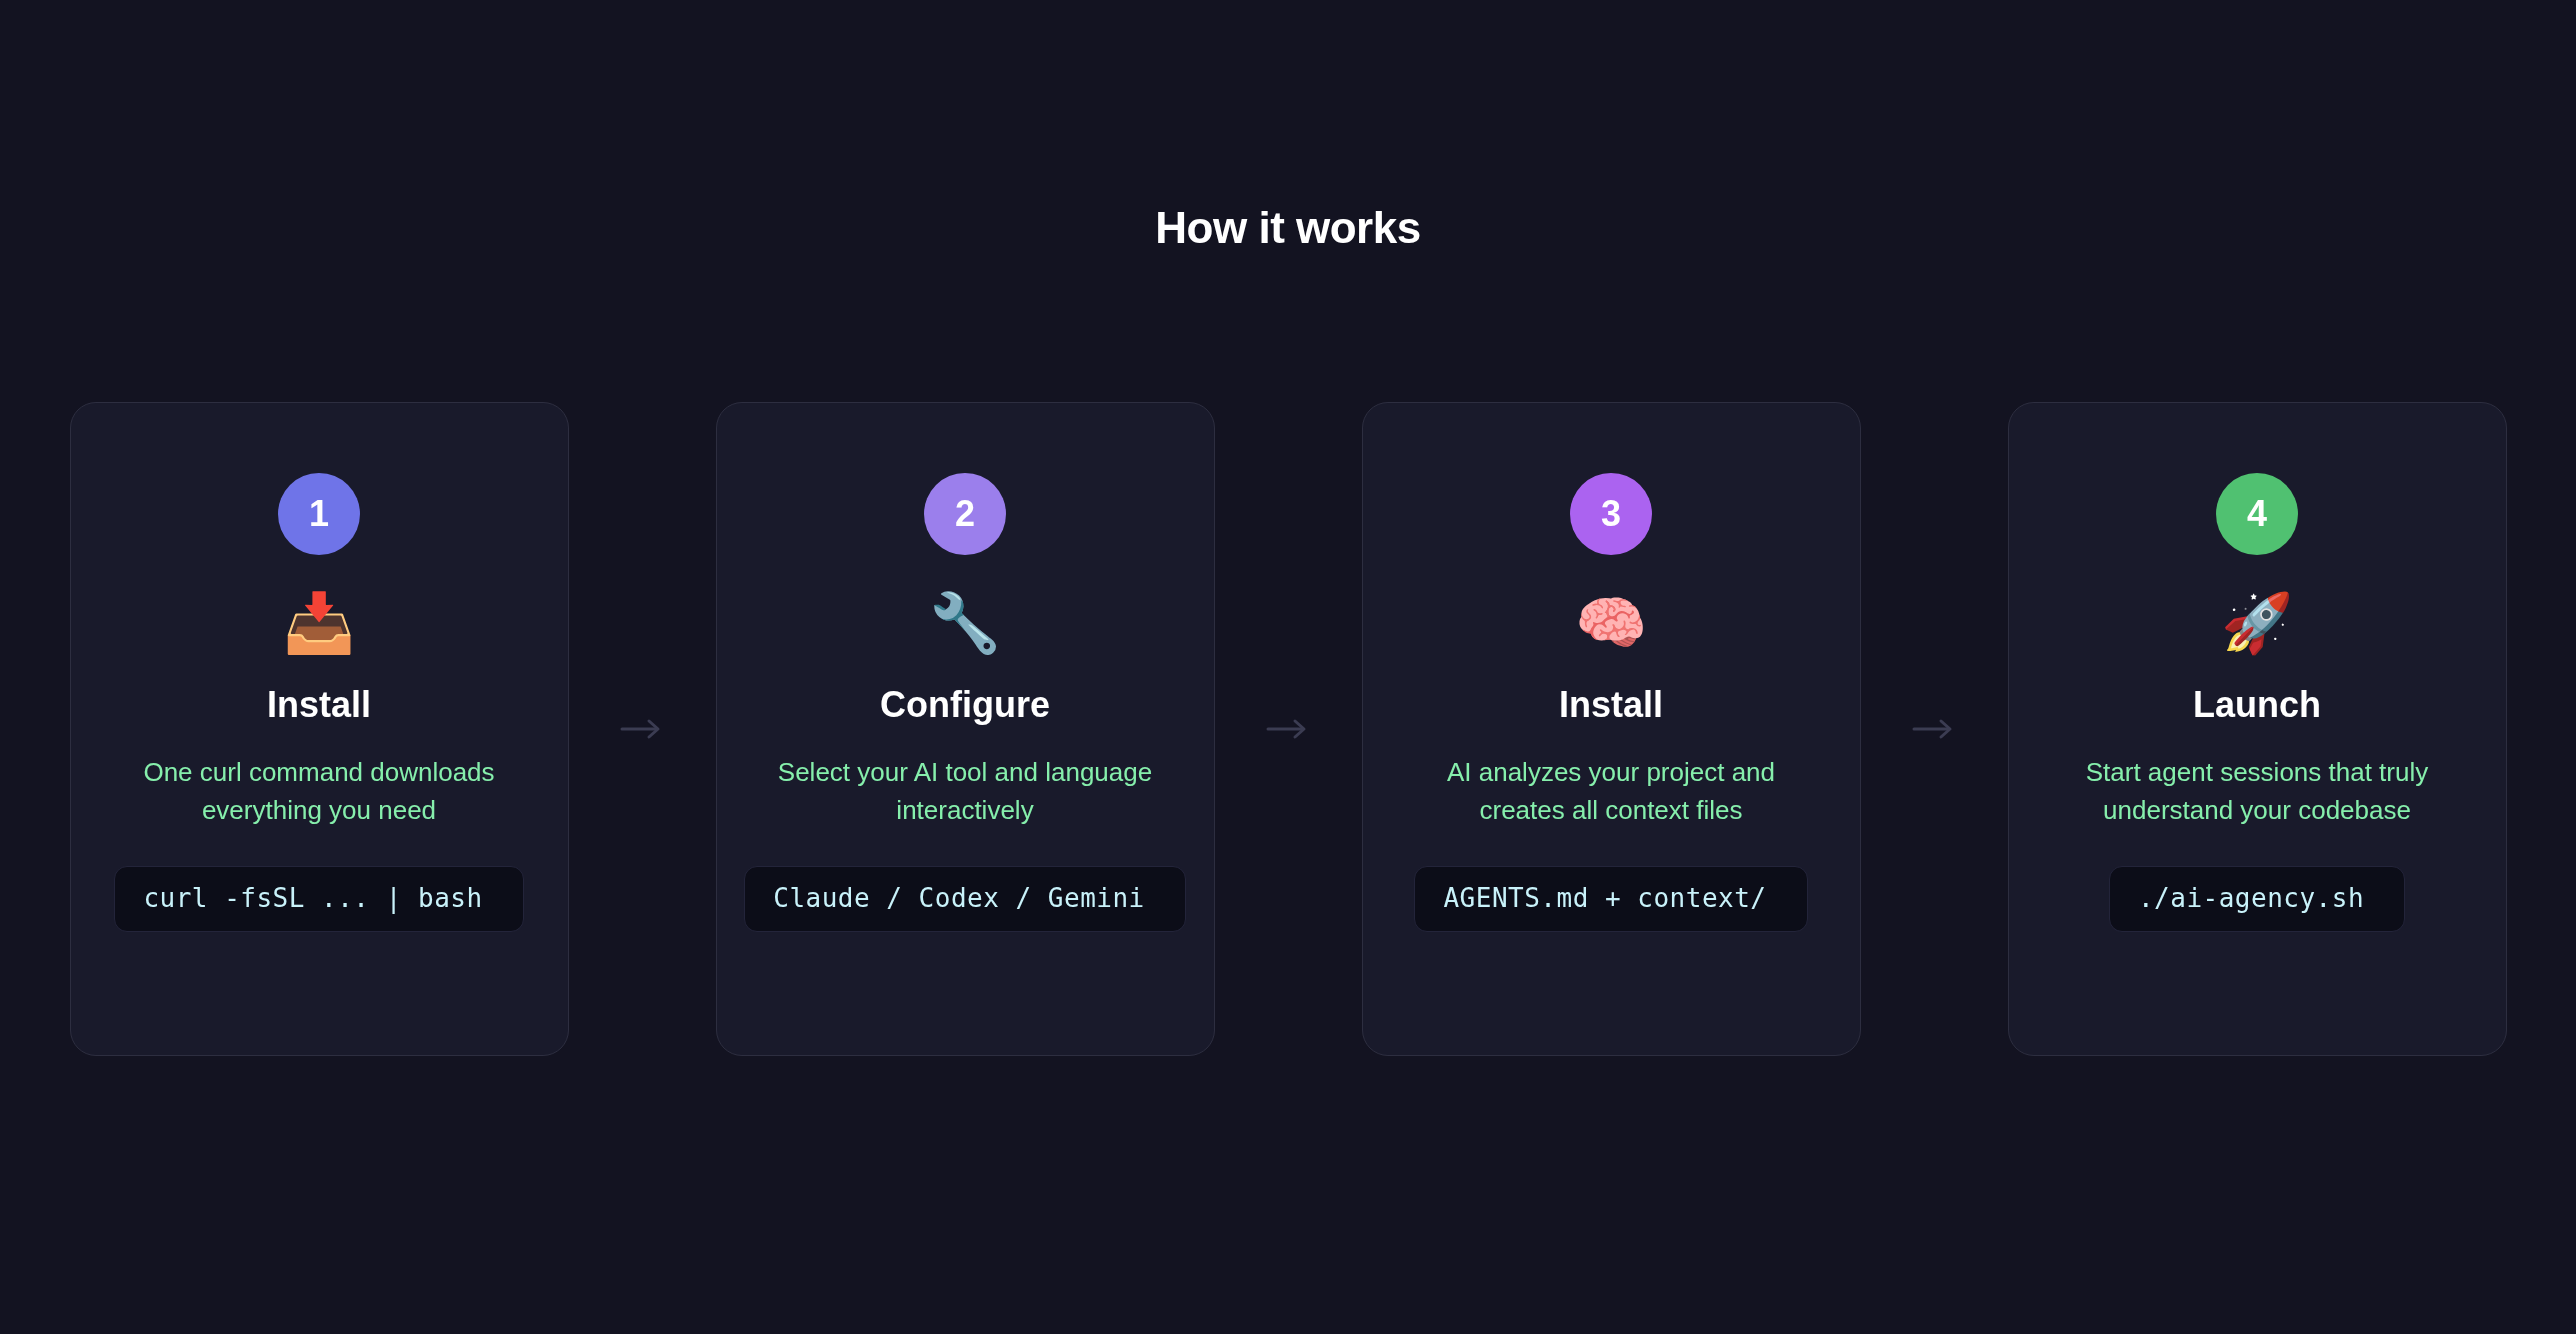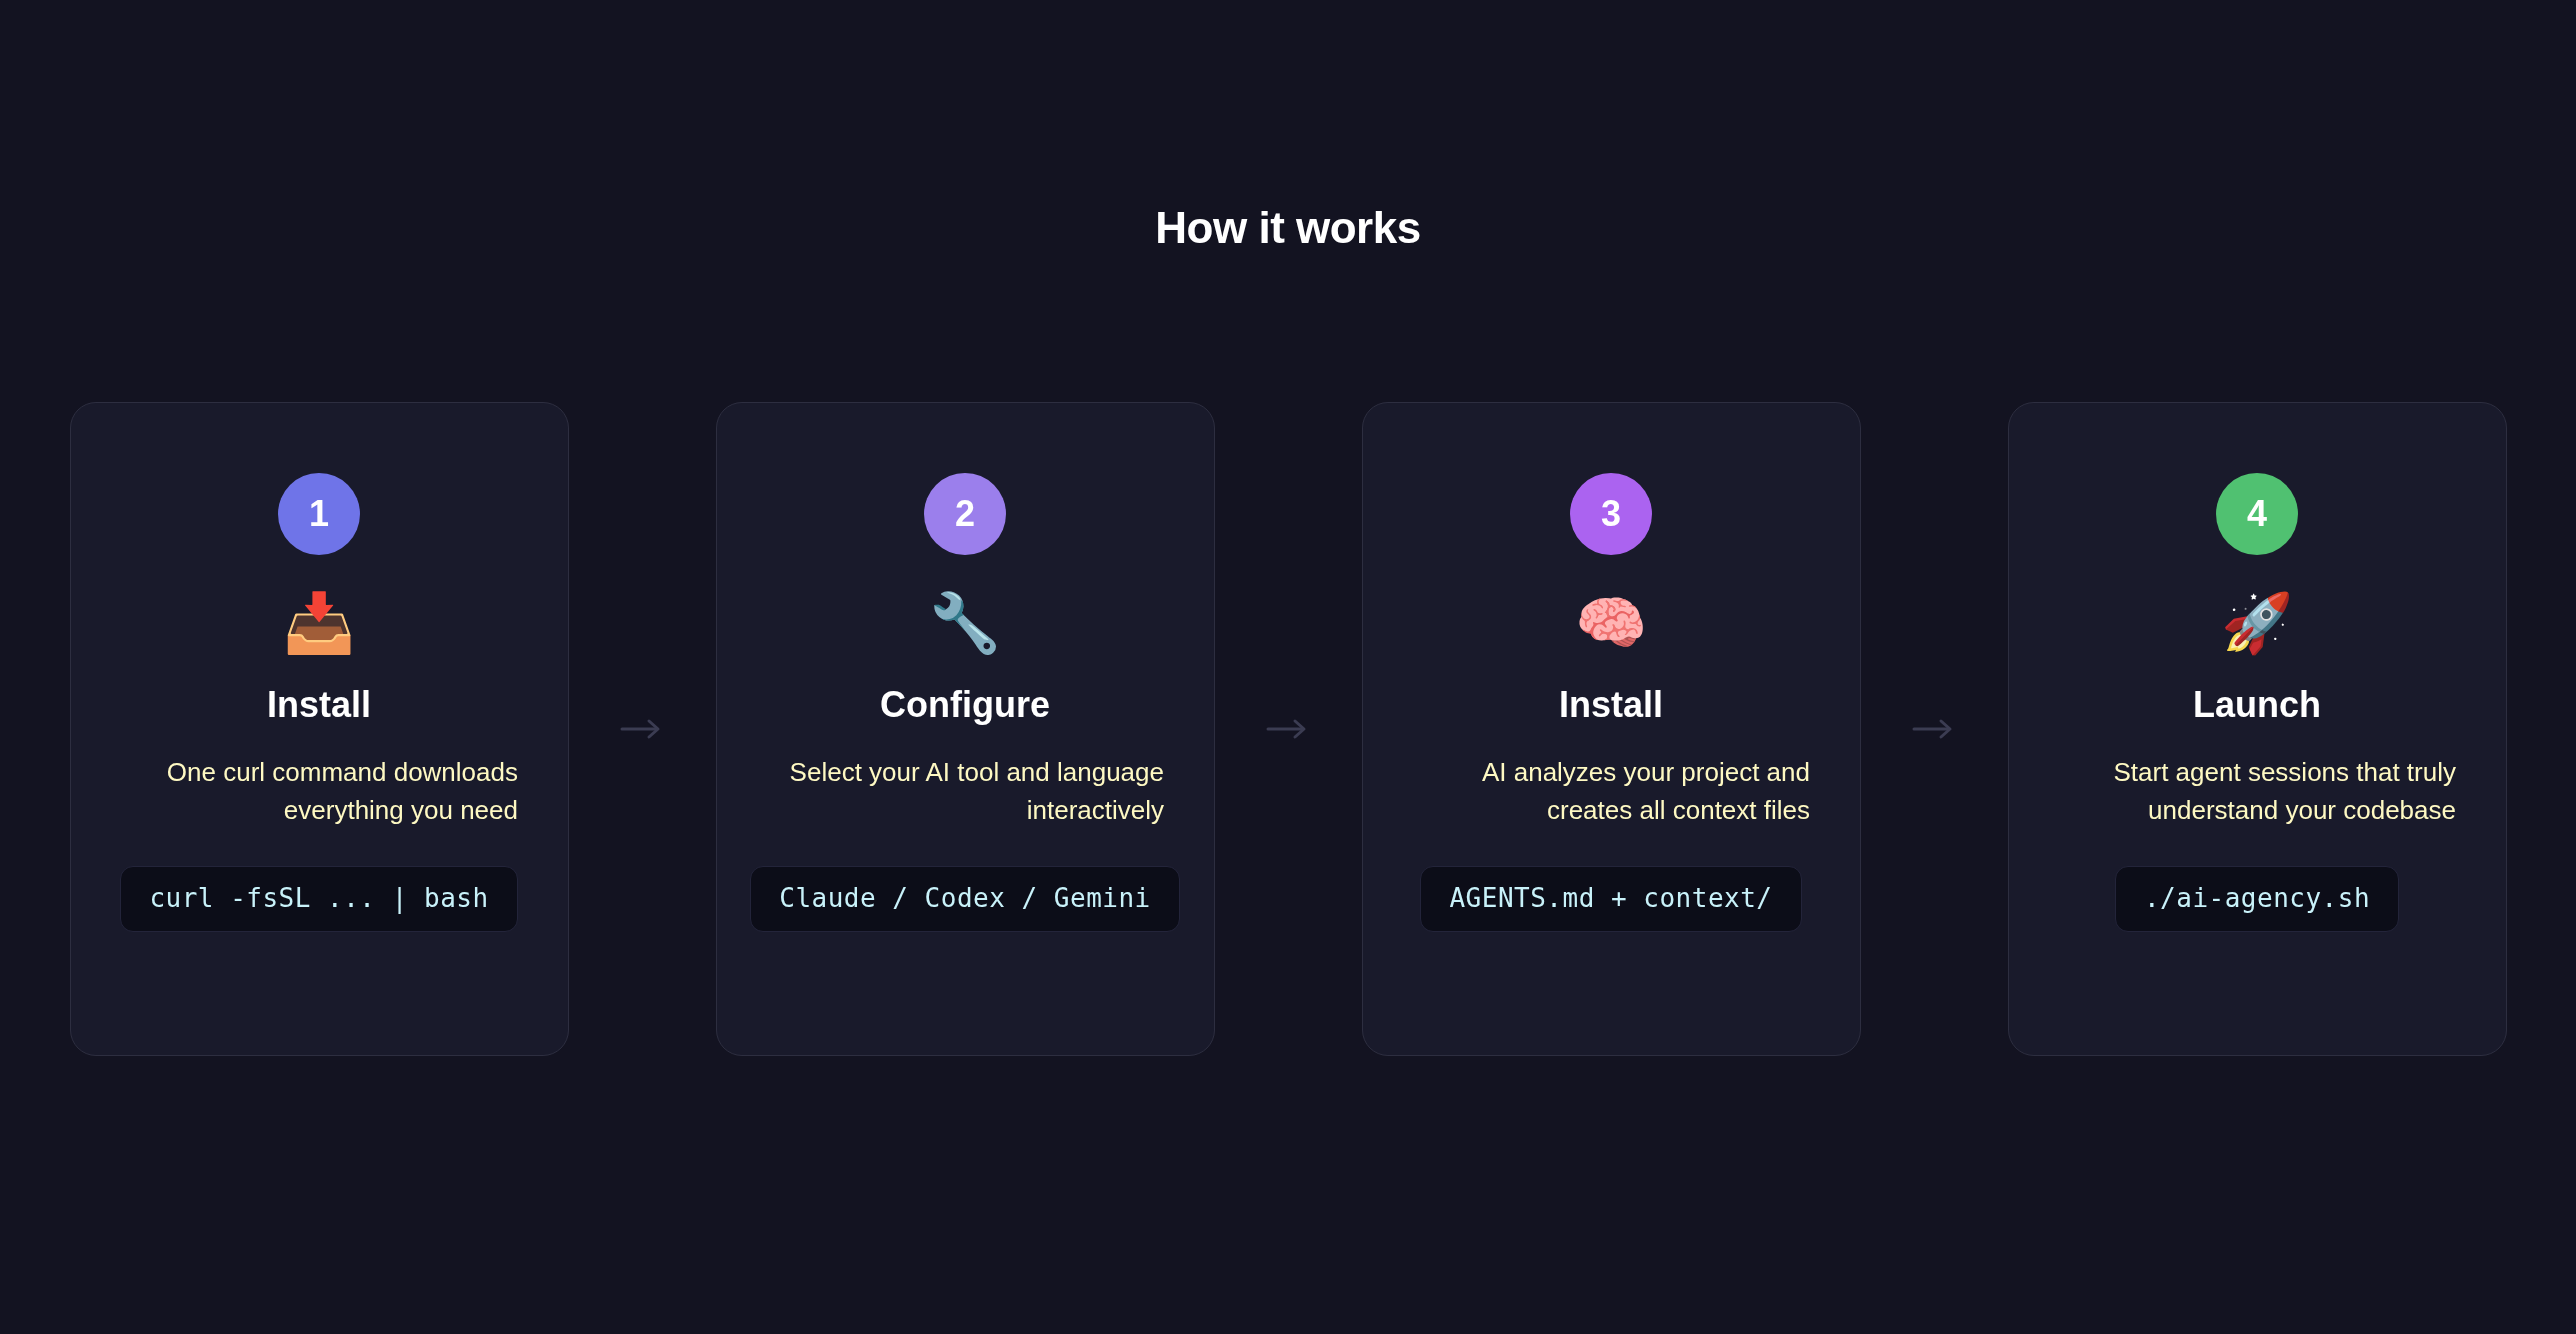--- a/index.html
+++ b/index.html
@@ -98,37 +98,37 @@
     color: #ffffff;
     font-size: 36px;
     font-weight: 700;
     line-height: 1.2;
     text-align: right;
   }
 
   .step-desc {
     margin-top: 28px;
     width: 398px;
-    color: #fef9c3;
+    color: #86efac;
     font-size: 26px;
     font-weight: 400;
     line-height: 1.45;
-    text-align: right;
+    text-align: center;
   }
 
   .step-code {
     margin-top: 36px;
     background: #0c0d18;
     border: 1px solid #23243a;
     border-radius: 13px;
     color: #c9f2fa;
     font-family: "DejaVu Sans Mono", "Liberation Mono", monospace;
     font-size: 26px;
     line-height: 1;
-    padding: 18px 28px 20px 28px;
+    padding: 18px 40px 20px 28px;
     white-space: nowrap;
     letter-spacing: 0.5px;
   }
 
   
   .step-arrow {
     flex: 0 0 147px;
     height: 654px;
     display: flex;
     align-items: center;

